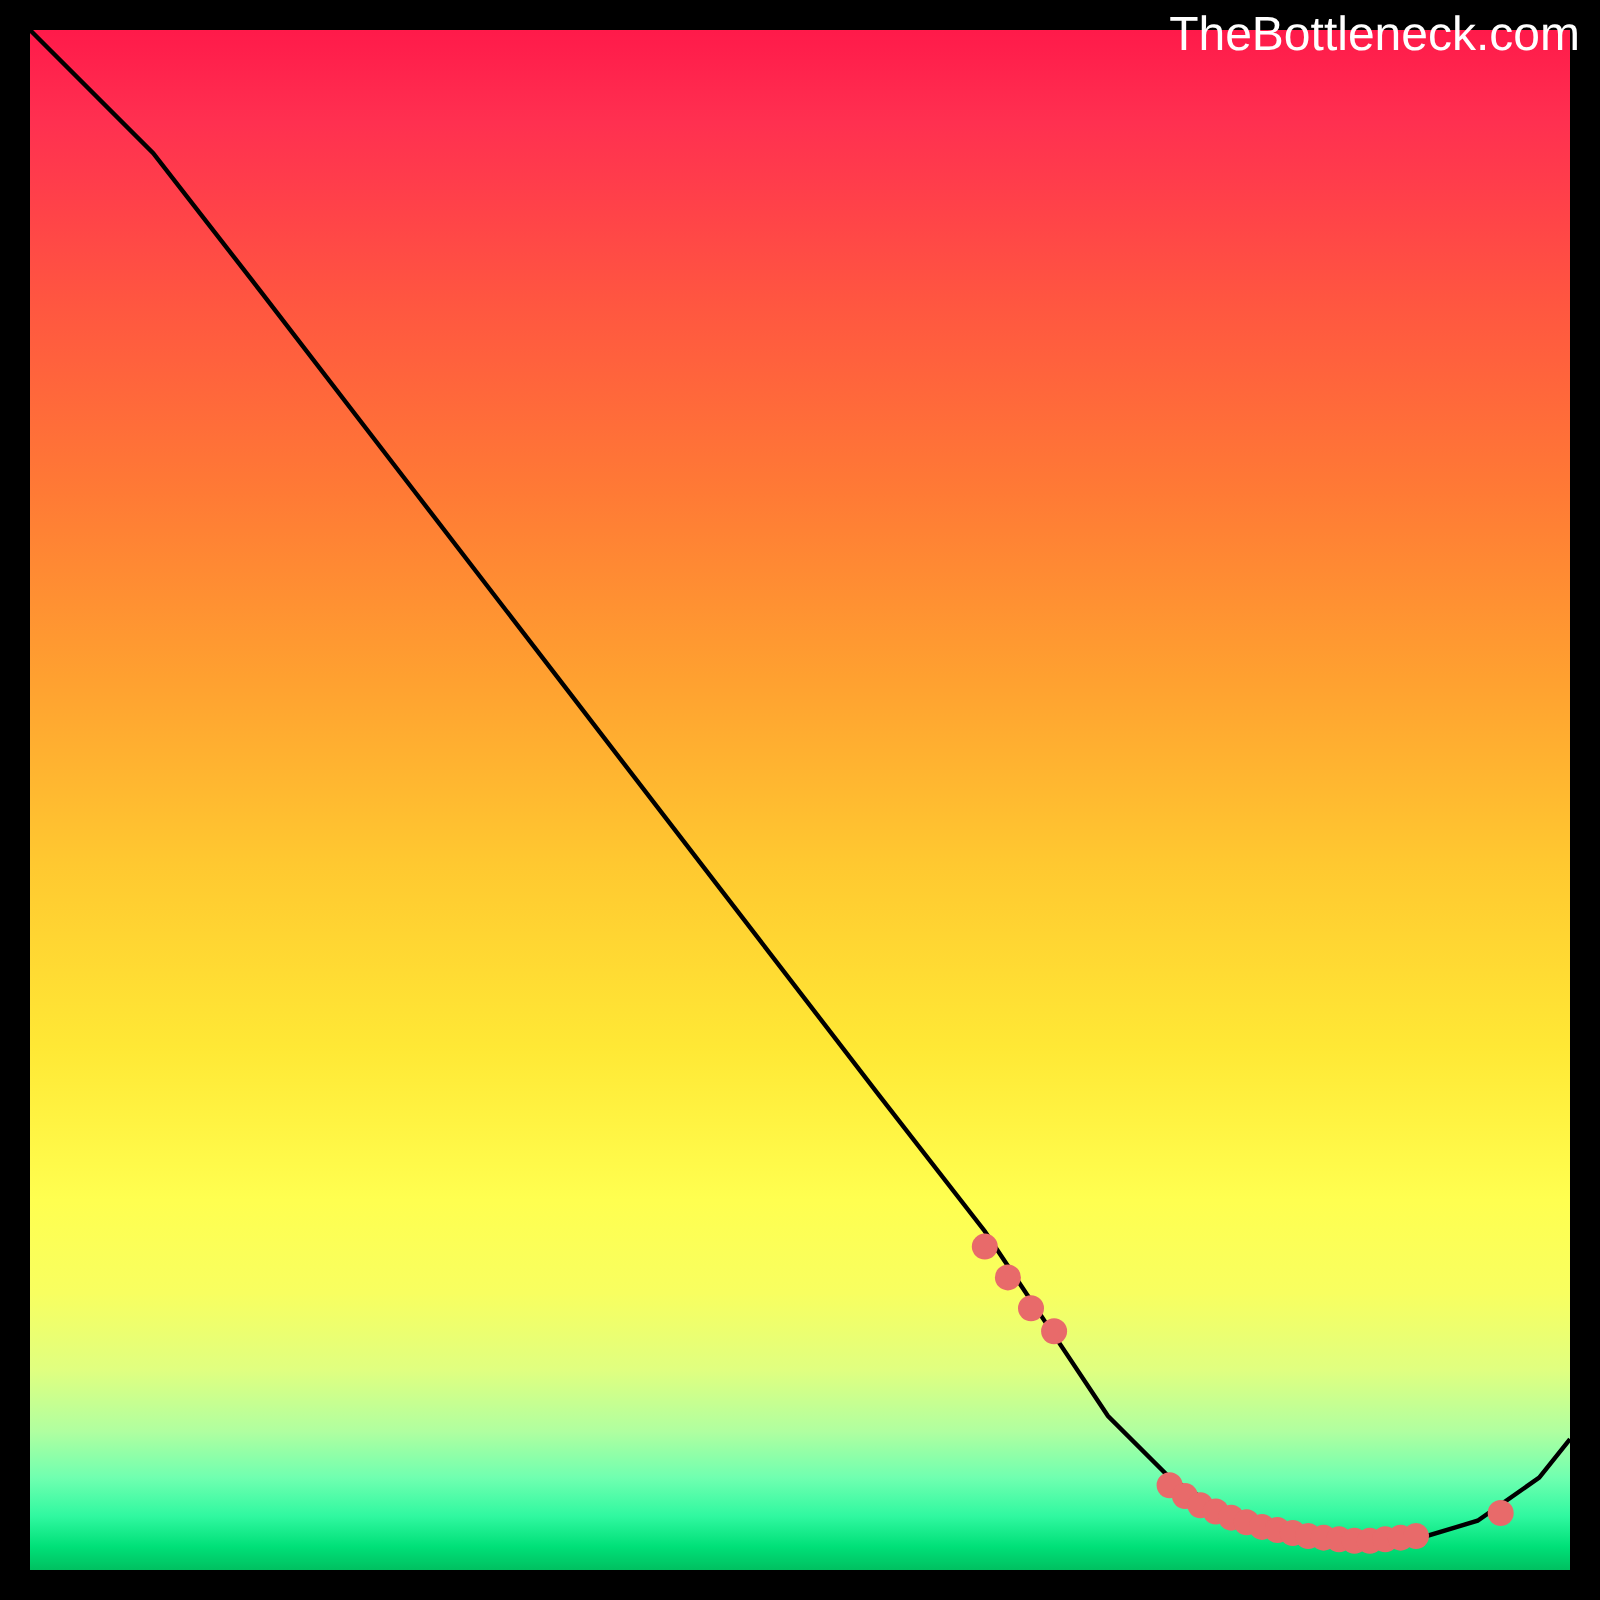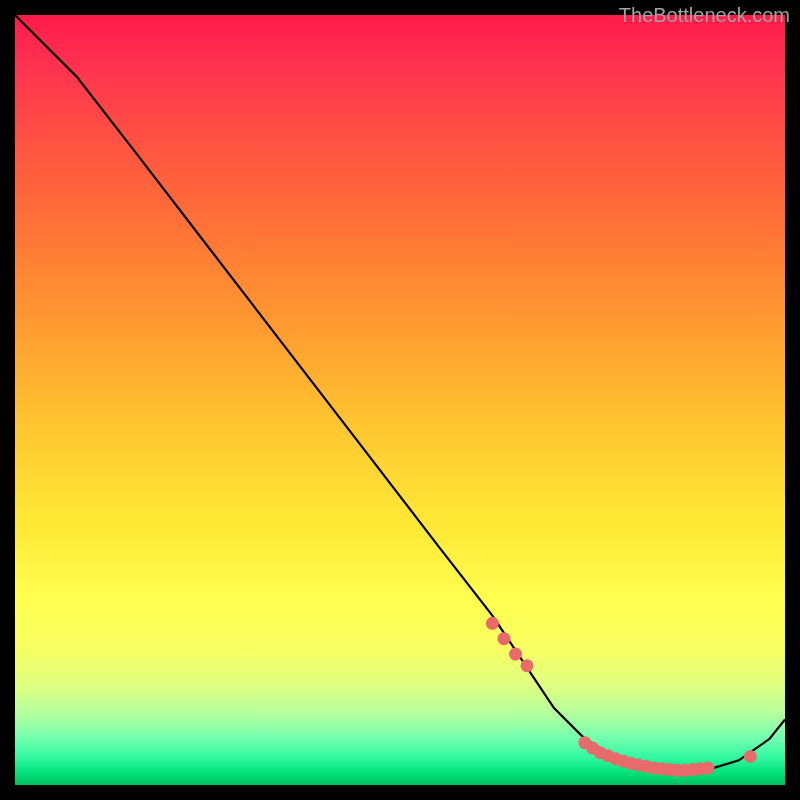--- a/index.html
+++ b/index.html
@@ -7,22 +7,22 @@
     width: 800px;
     height: 800px;
     background: #000;
     position: relative;
     font-family: Arial, sans-serif;
   }
   .watermark {
     position: absolute;
     top: 4px;
     right: 10px;
-    color: #a3a3a3;
-    font-size: 20px;
+    color: #ffffff;
+    font-size: 24px;
     font-weight: 500;
     z-index: 10;
   }
   .plot-area {
     position: absolute;
     left: 15px;
     top: 15px;
     width: 770px;
     height: 770px;
     background: linear-gradient(to bottom,

